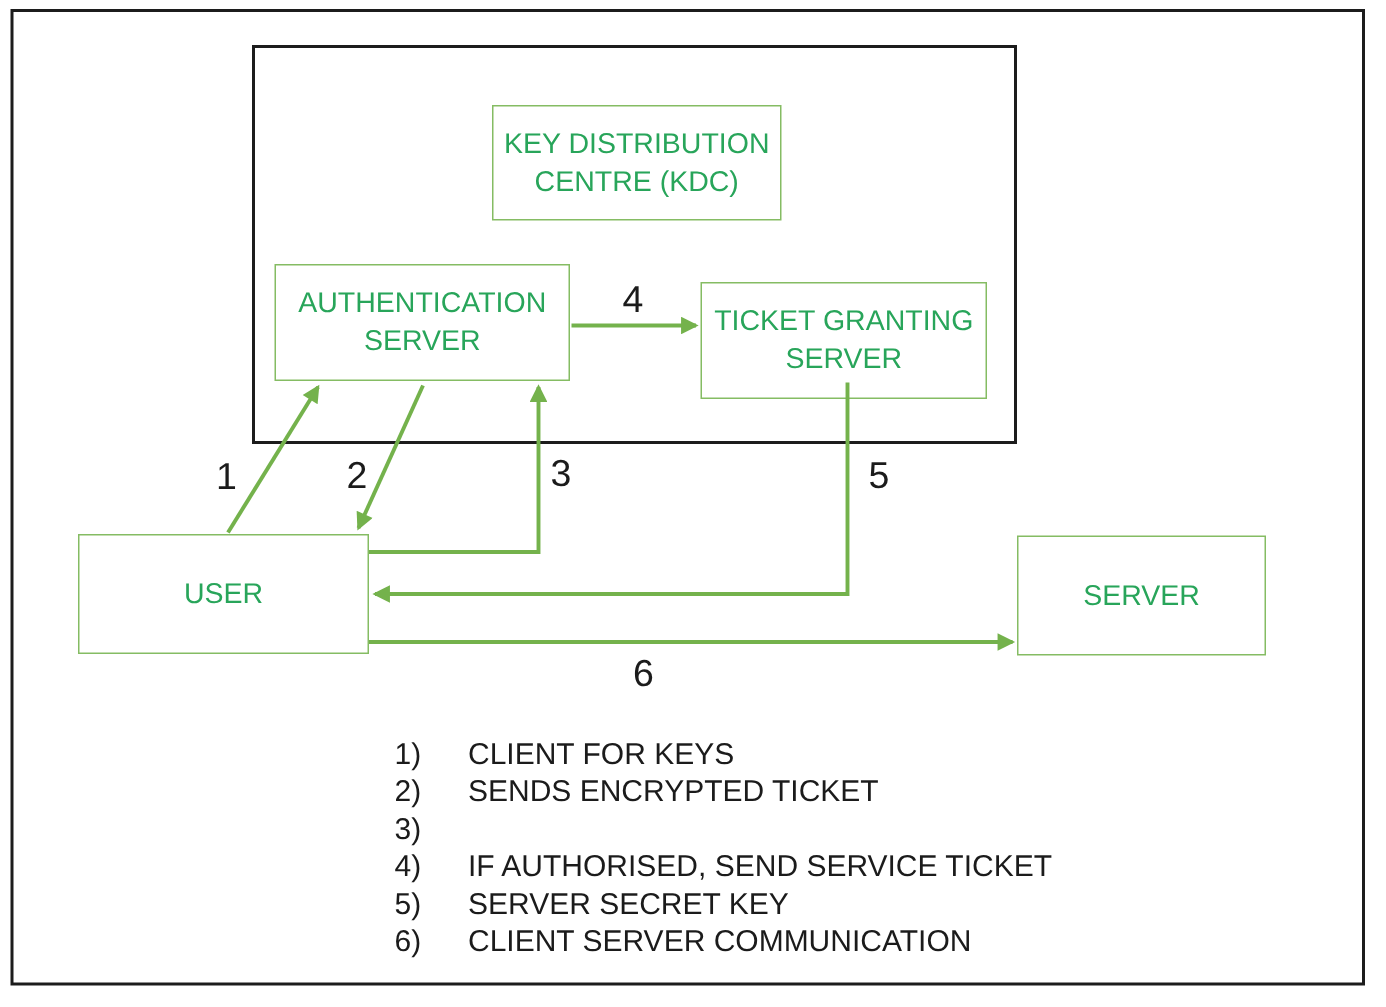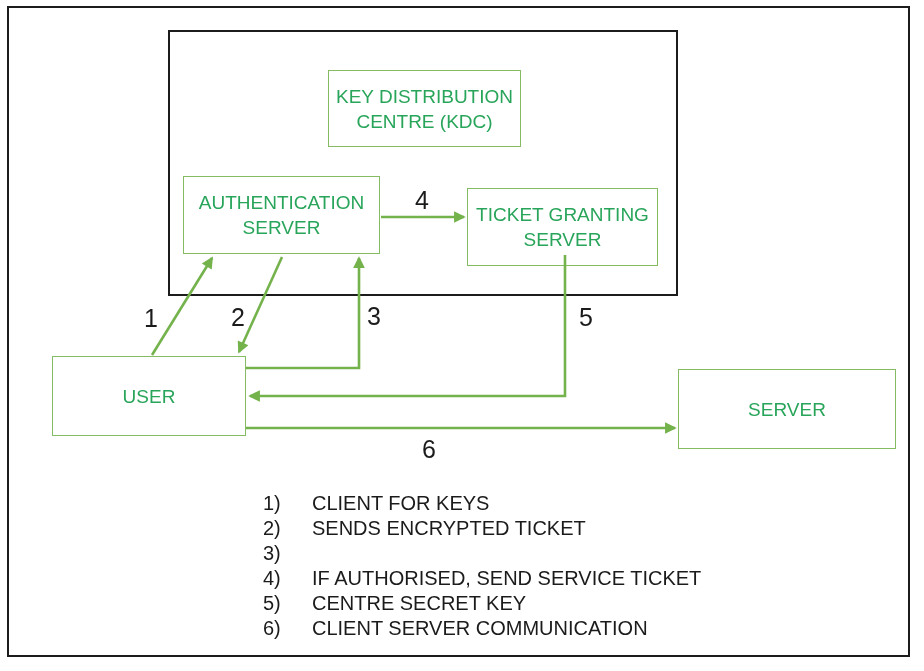--- a/index.html
+++ b/index.html
@@ -41,21 +41,21 @@
     text-align: center;
     color: #28A55A;
     font-size: 19px;
     line-height: 25px;
     padding: 2px 6px;
   }
   .box-kdc    { left: 328px; top: 70px;  width: 193px; height: 77px; align-items: center; }
   .box-as     { left: 183px; top: 176px; width: 197px; height: 78px; text-align: center; }
   .box-tgs    { left: 467px; top: 176px; width: 191px; height: 78px; margin-top: 12px; }
   .box-user   { left: 52px;  top: 356px; width: 194px; height: 80px; }
-  .box-server { left: 678px; top: 357px; width: 218px; height: 80px; margin-top: 12px; }
+  .box-server { left: 678px; top: 357px; width: 166px; height: 80px; }
   .arrow-layer {
     position: absolute;
     left: 0; top: 0;
     width: 924px; height: 671px;
     pointer-events: none;
   }
   .step-num {
     position: absolute;
     transform: translateX(-50%);
     color: #1b1b1b;
@@ -150,21 +150,21 @@
     </div>
     <div class="legend-row">
       <span class="legend-num">3)</span>
     </div>
     <div class="legend-row">
       <span class="legend-num">4)</span>
       <span class="legend-text">IF AUTHORISED, SEND SERVICE TICKET</span>
     </div>
     <div class="legend-row">
       <span class="legend-num">5)</span>
-      <span class="legend-text">CENTRE SECRET KEY</span>
+      <span class="legend-text">SERVER SECRET KEY</span>
     </div>
     <div class="legend-row">
       <span class="legend-num">6)</span>
       <span class="legend-text">CLIENT SERVER COMMUNICATION</span>
     </div>
   </div>
 
 </div>
 
 </body></html>

